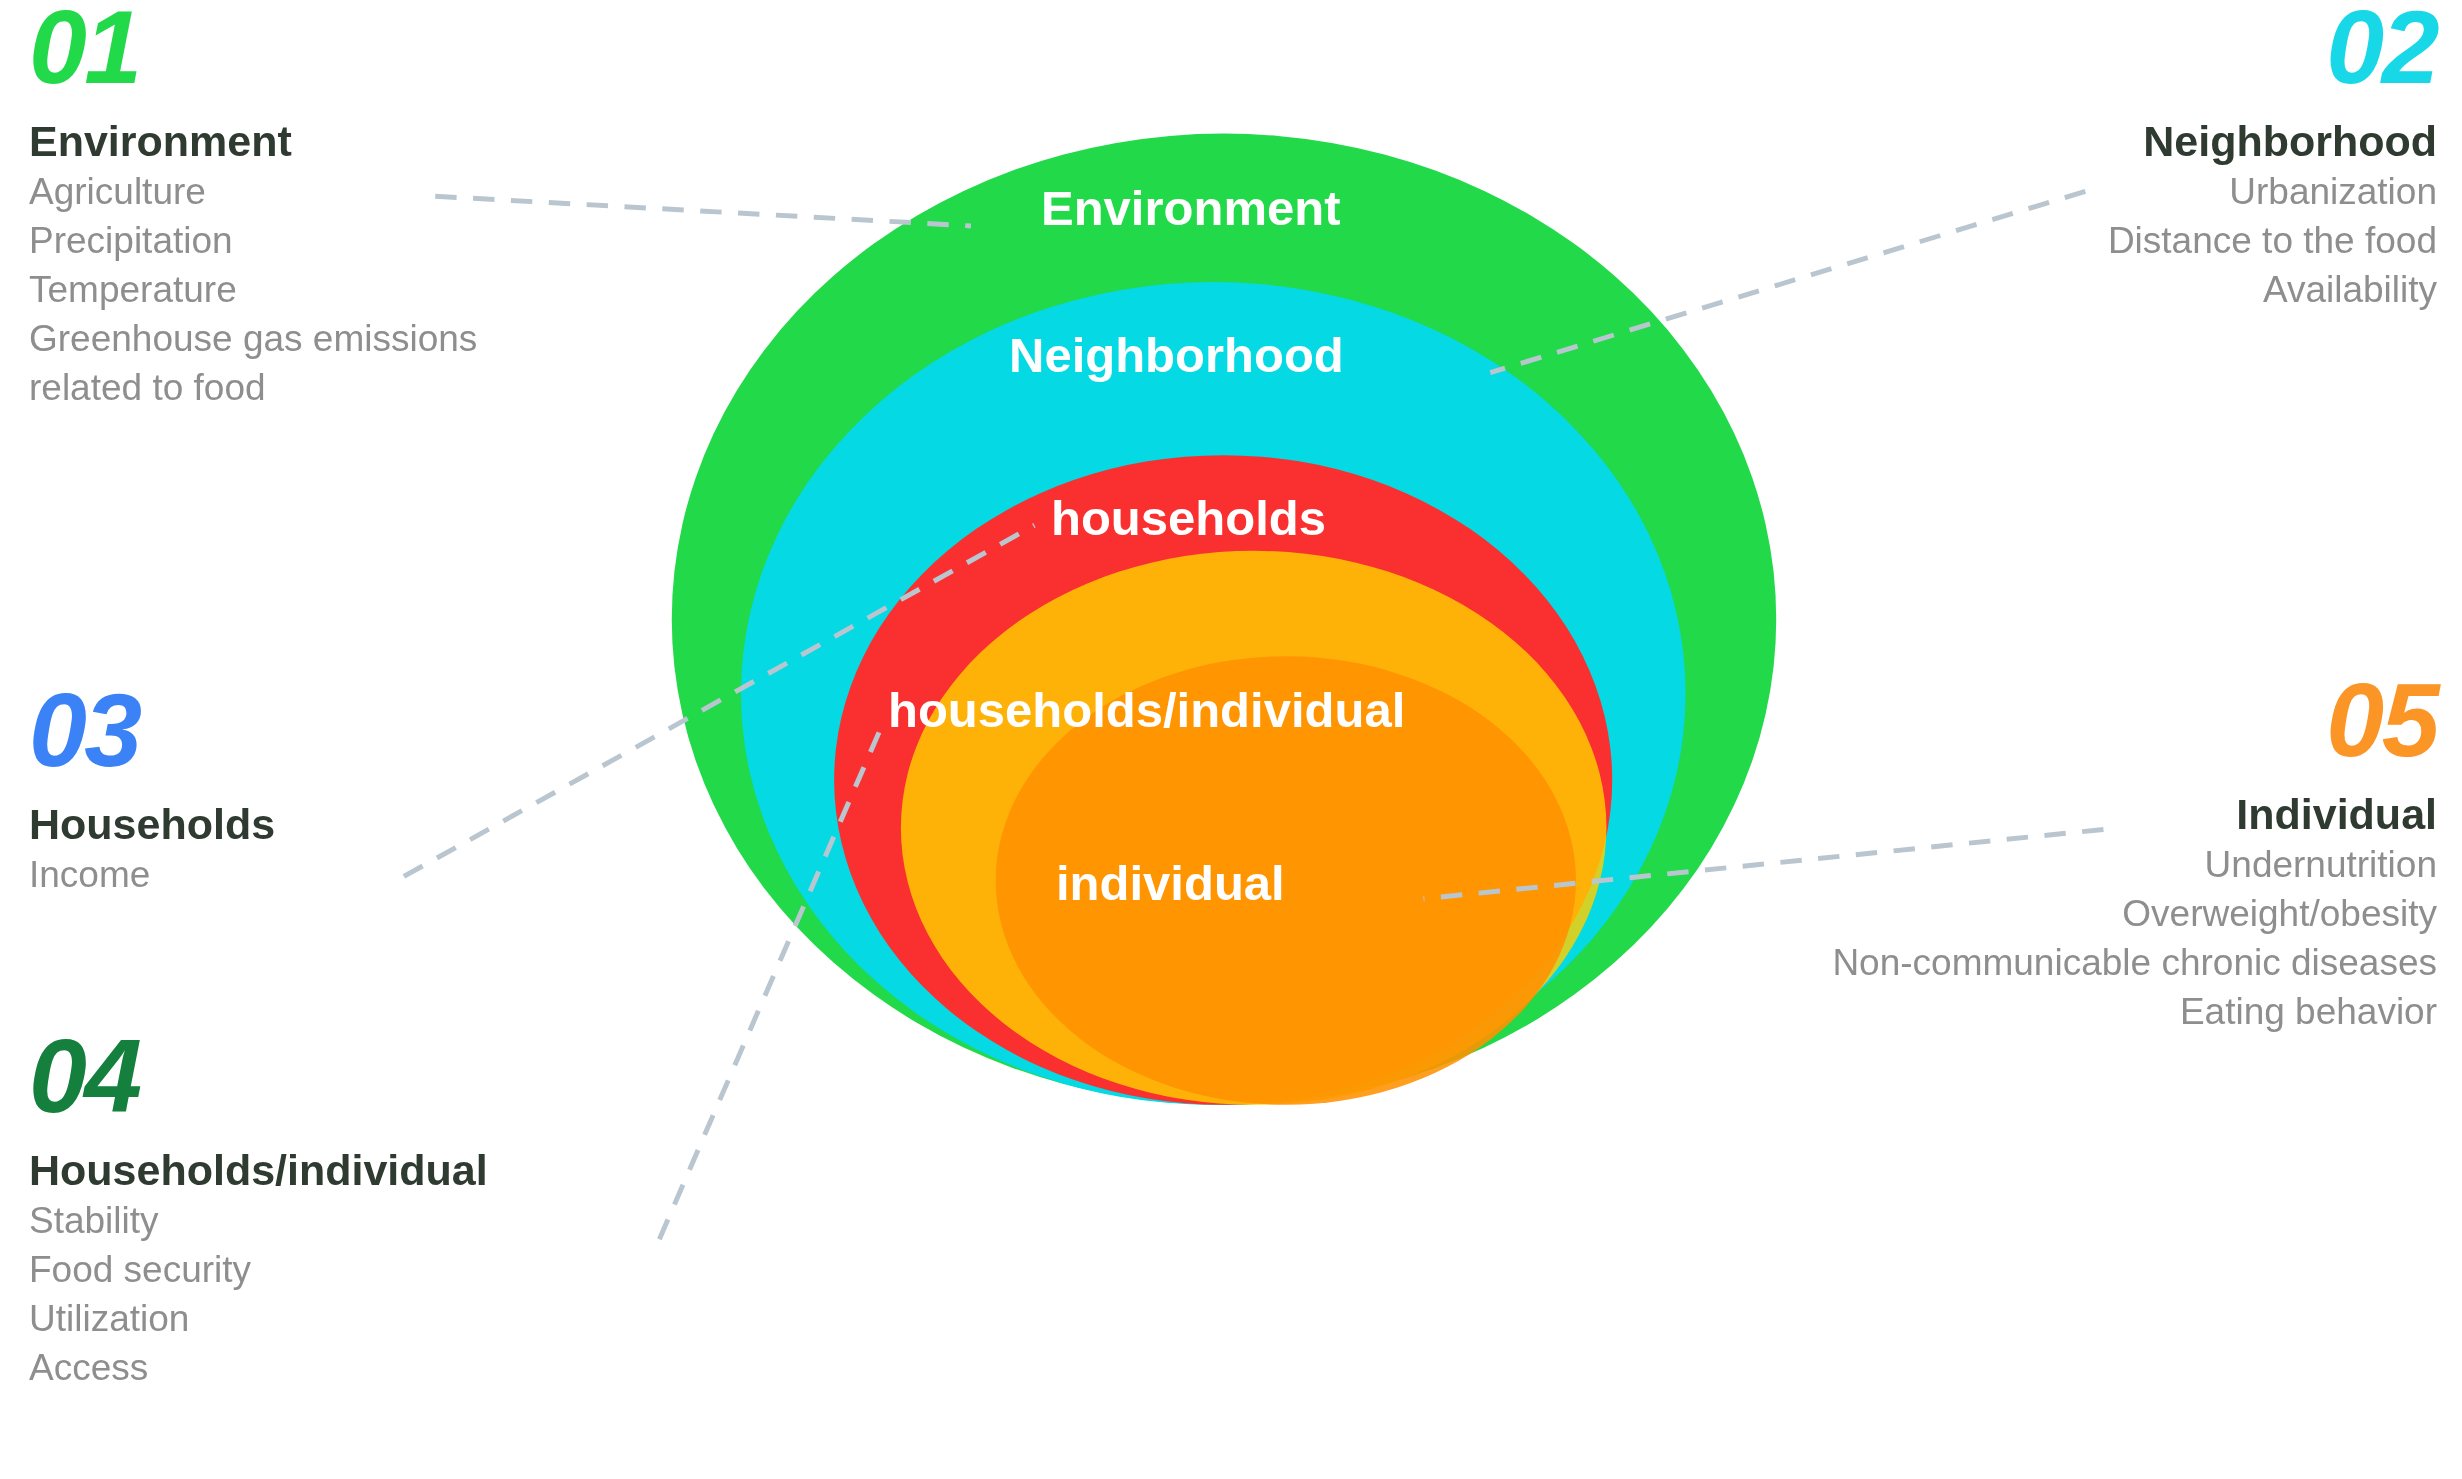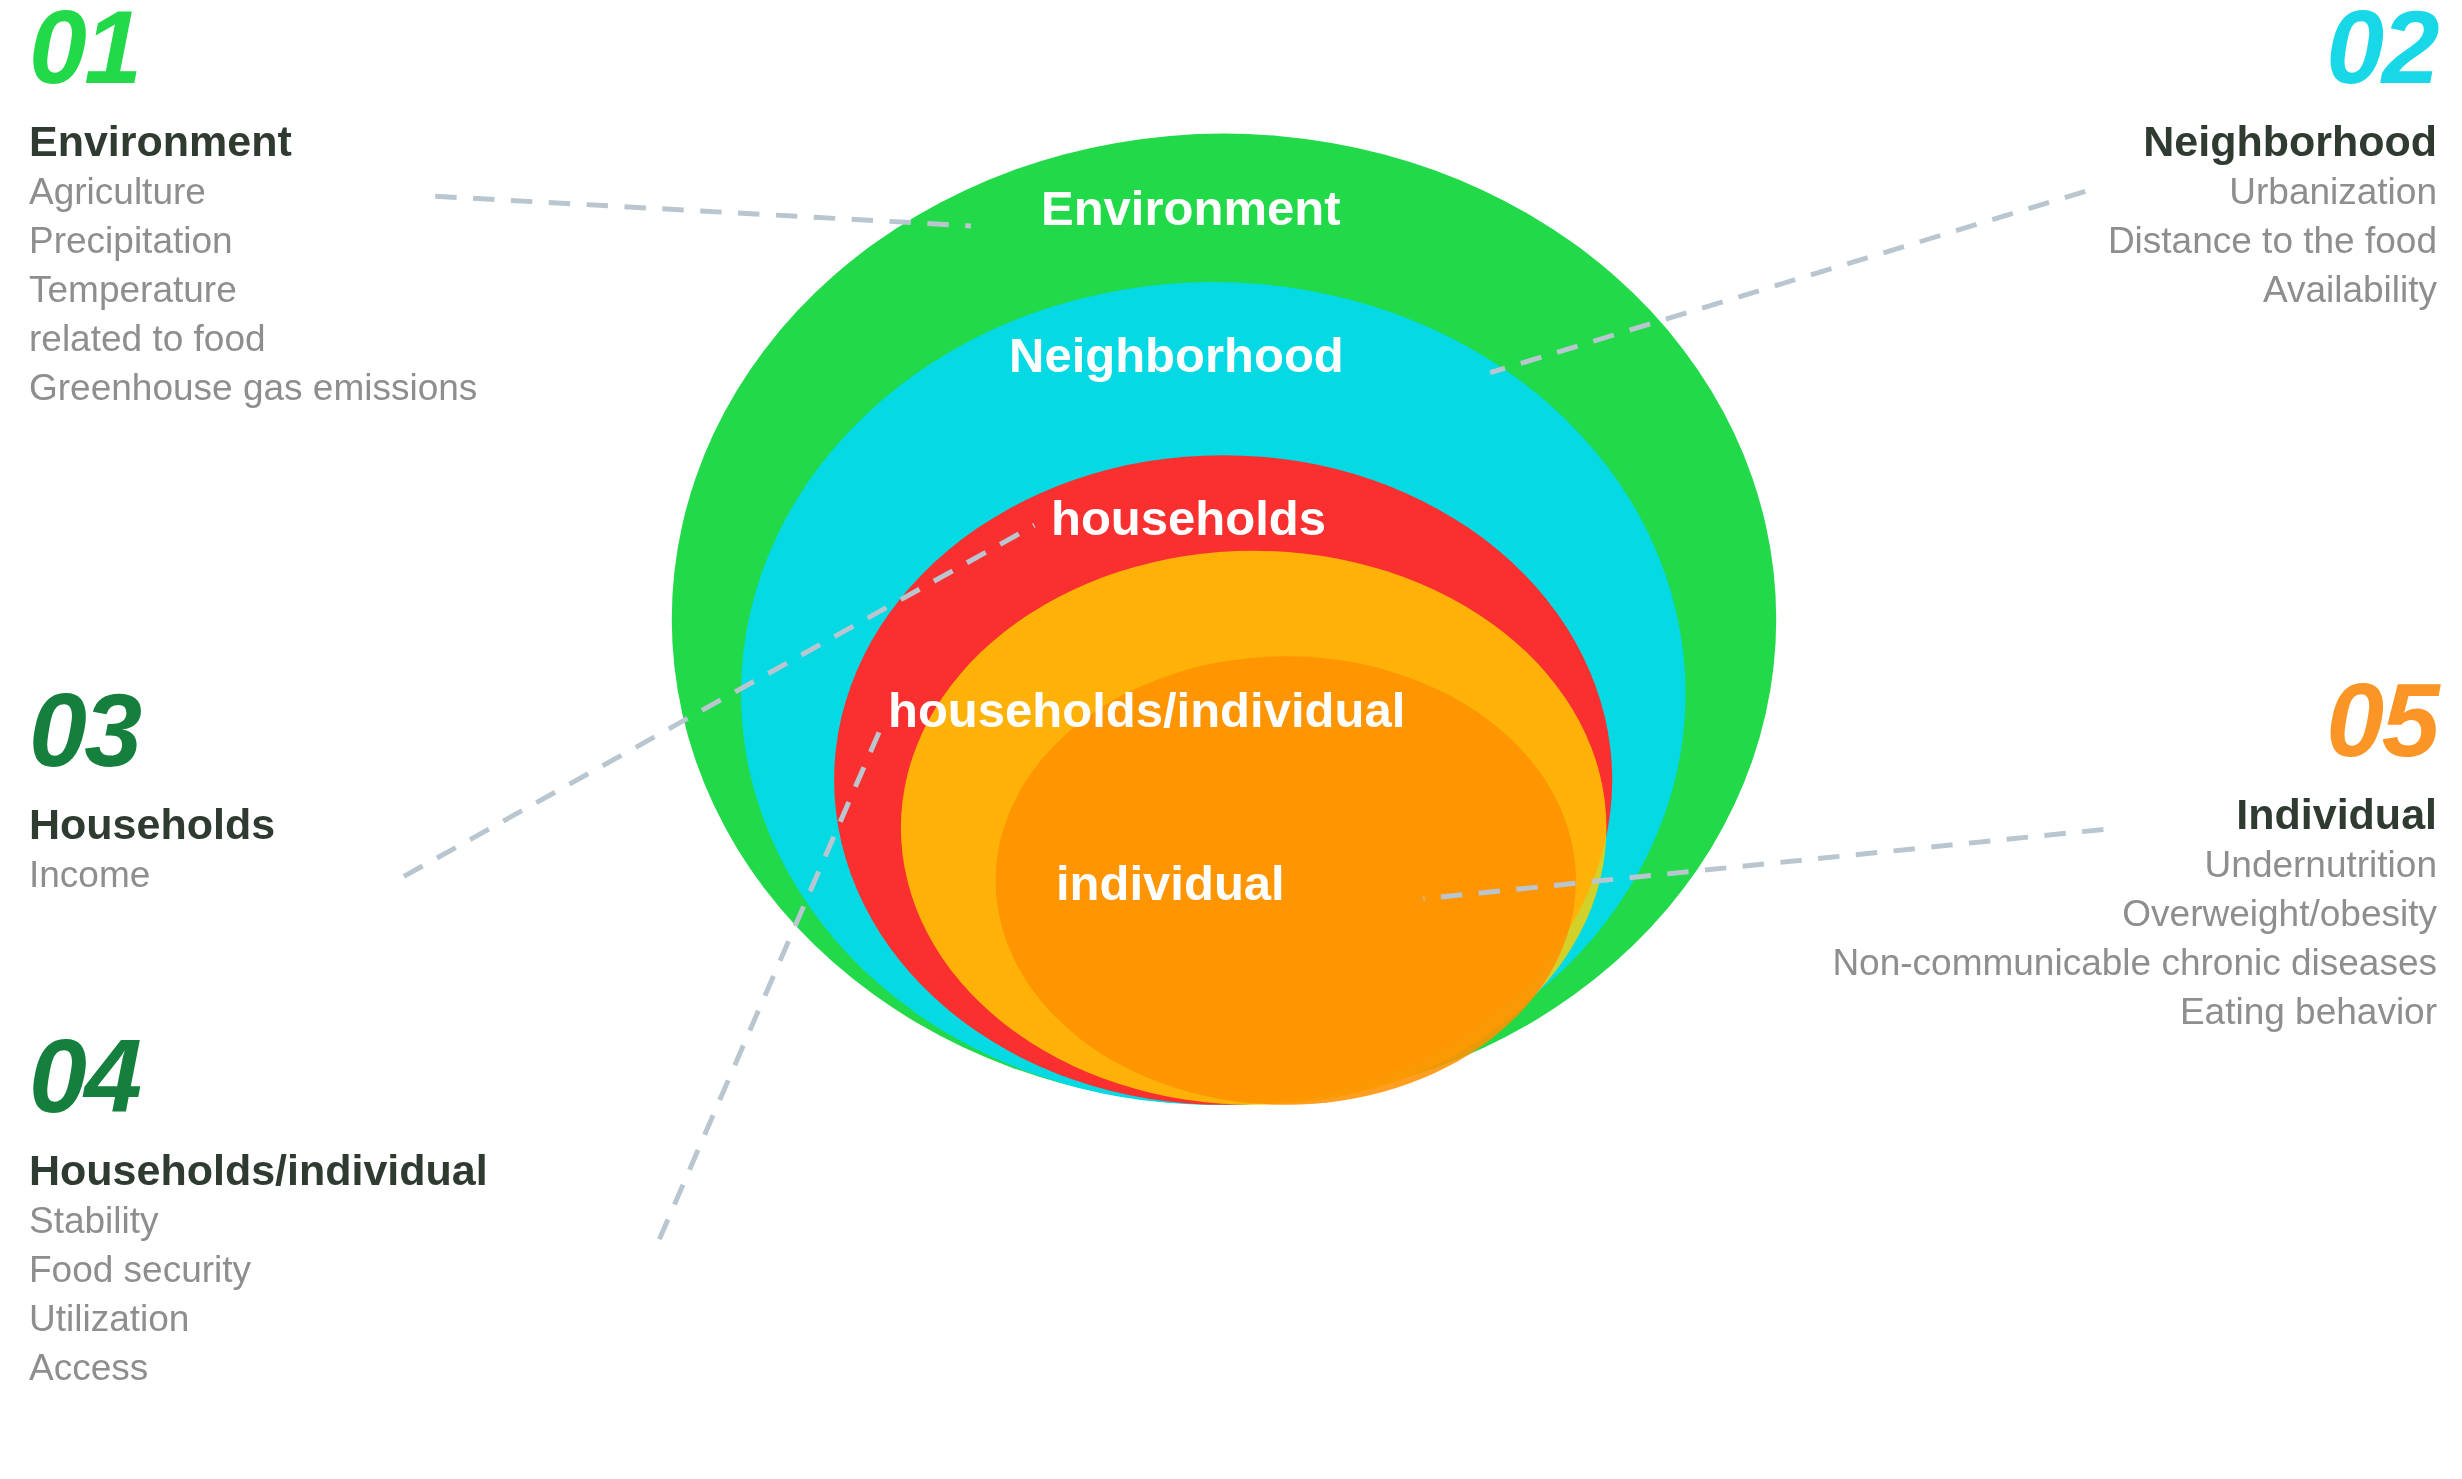--- a/index.html
+++ b/index.html
@@ -79,37 +79,37 @@
 <div class="ring-label" id="label-hh-individual">households/individual</div>
 <div class="ring-label" id="label-individual">individual</div>
 
 <div class="block align-left" id="block-01">
   <div class="num" style="color: rgb(34, 217, 74);">01</div>
   <div class="heading">Environment</div>
   <div class="items">
     <div class="item">Agriculture</div>
     <div class="item">Precipitation</div>
     <div class="item">Temperature</div>
+    <div class="item">Greenhouse gas emissions</div>
     <div class="item">related to food</div>
-    <div class="item">Greenhouse gas emissions</div>
   </div>
 </div>
 
 <div class="block align-right" id="block-02">
   <div class="num" style="color: rgb(24, 216, 232);">02</div>
   <div class="heading">Neighborhood</div>
   <div class="items">
     <div class="item">Urbanization</div>
     <div class="item">Distance to the food</div>
     <div class="item">Availability</div>
   </div>
 </div>
 
 <div class="block align-left" id="block-03">
-  <div class="num" style="color: #15803d;">03</div>
+  <div class="num" style="color: #3b82f6;">03</div>
   <div class="heading">Households</div>
   <div class="items">
     <div class="item">Income</div>
   </div>
 </div>
 
 <div class="block align-left" id="block-04">
   <div class="num" style="color: #15803d;">04</div>
   <div class="heading">Households/individual</div>
   <div class="items">

